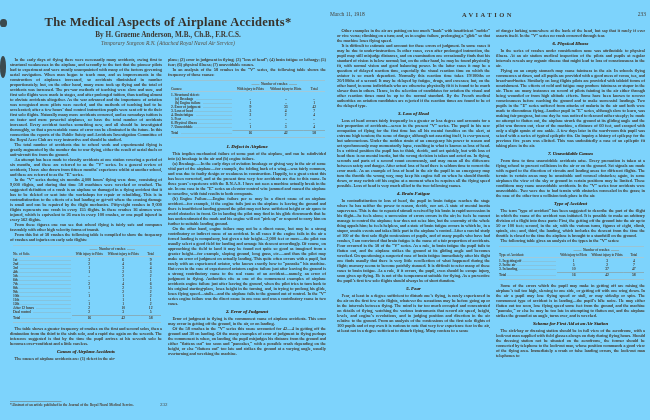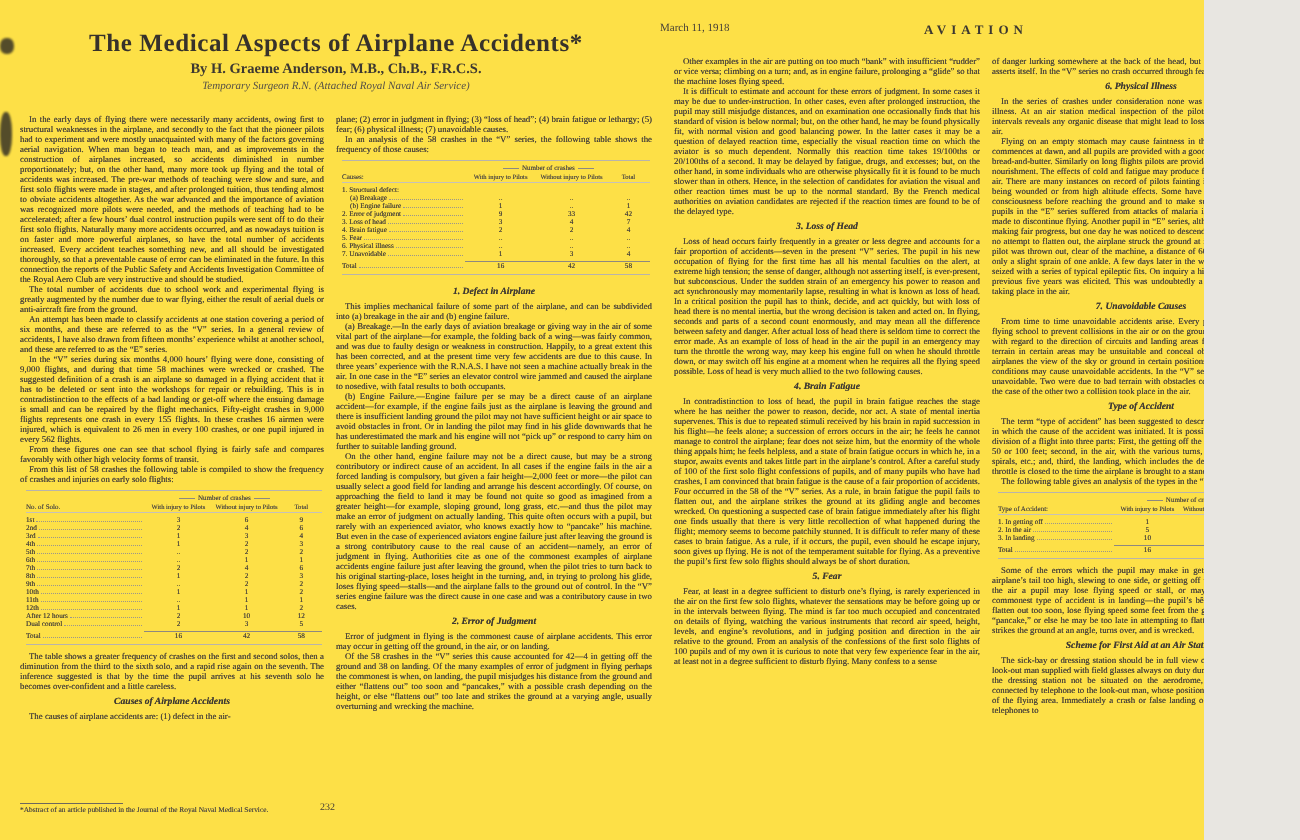--- a/index.html
+++ b/index.html
@@ -1,16 +1,16 @@
 <!DOCTYPE html>
 <html><head>
 <meta charset="utf-8">
 <style>
   html,body{margin:0;padding:0;background:#e8e6e1;}
-  #page{position:relative;width:602px;height:420px;background:#fde047;overflow:hidden;
+  #page{position:relative;width:650px;height:420px;background:#7dd3fc;overflow:hidden;
         font-family:"Liberation Serif","DejaVu Serif",serif;color:#453f37;}
   #page *{box-sizing:border-box;}
   .scaled{position:absolute;transform:scale(.5);transform-origin:0 0;}
   
   #runhead{left:330px;top:11px;width:632px;height:22px;display:flex;align-items:baseline;}
   #runhead .date{font-size:11px;}
   #runhead .journal{position:absolute;left:0;right:0;text-align:center;font-size:13px;letter-spacing:5px;font-weight:bold;color:#3d3831;}
   #runhead .pgnum{margin-left:auto;font-size:11px;}
   
   #titleblock{left:10px;top:15px;width:632px;text-align:center;}

